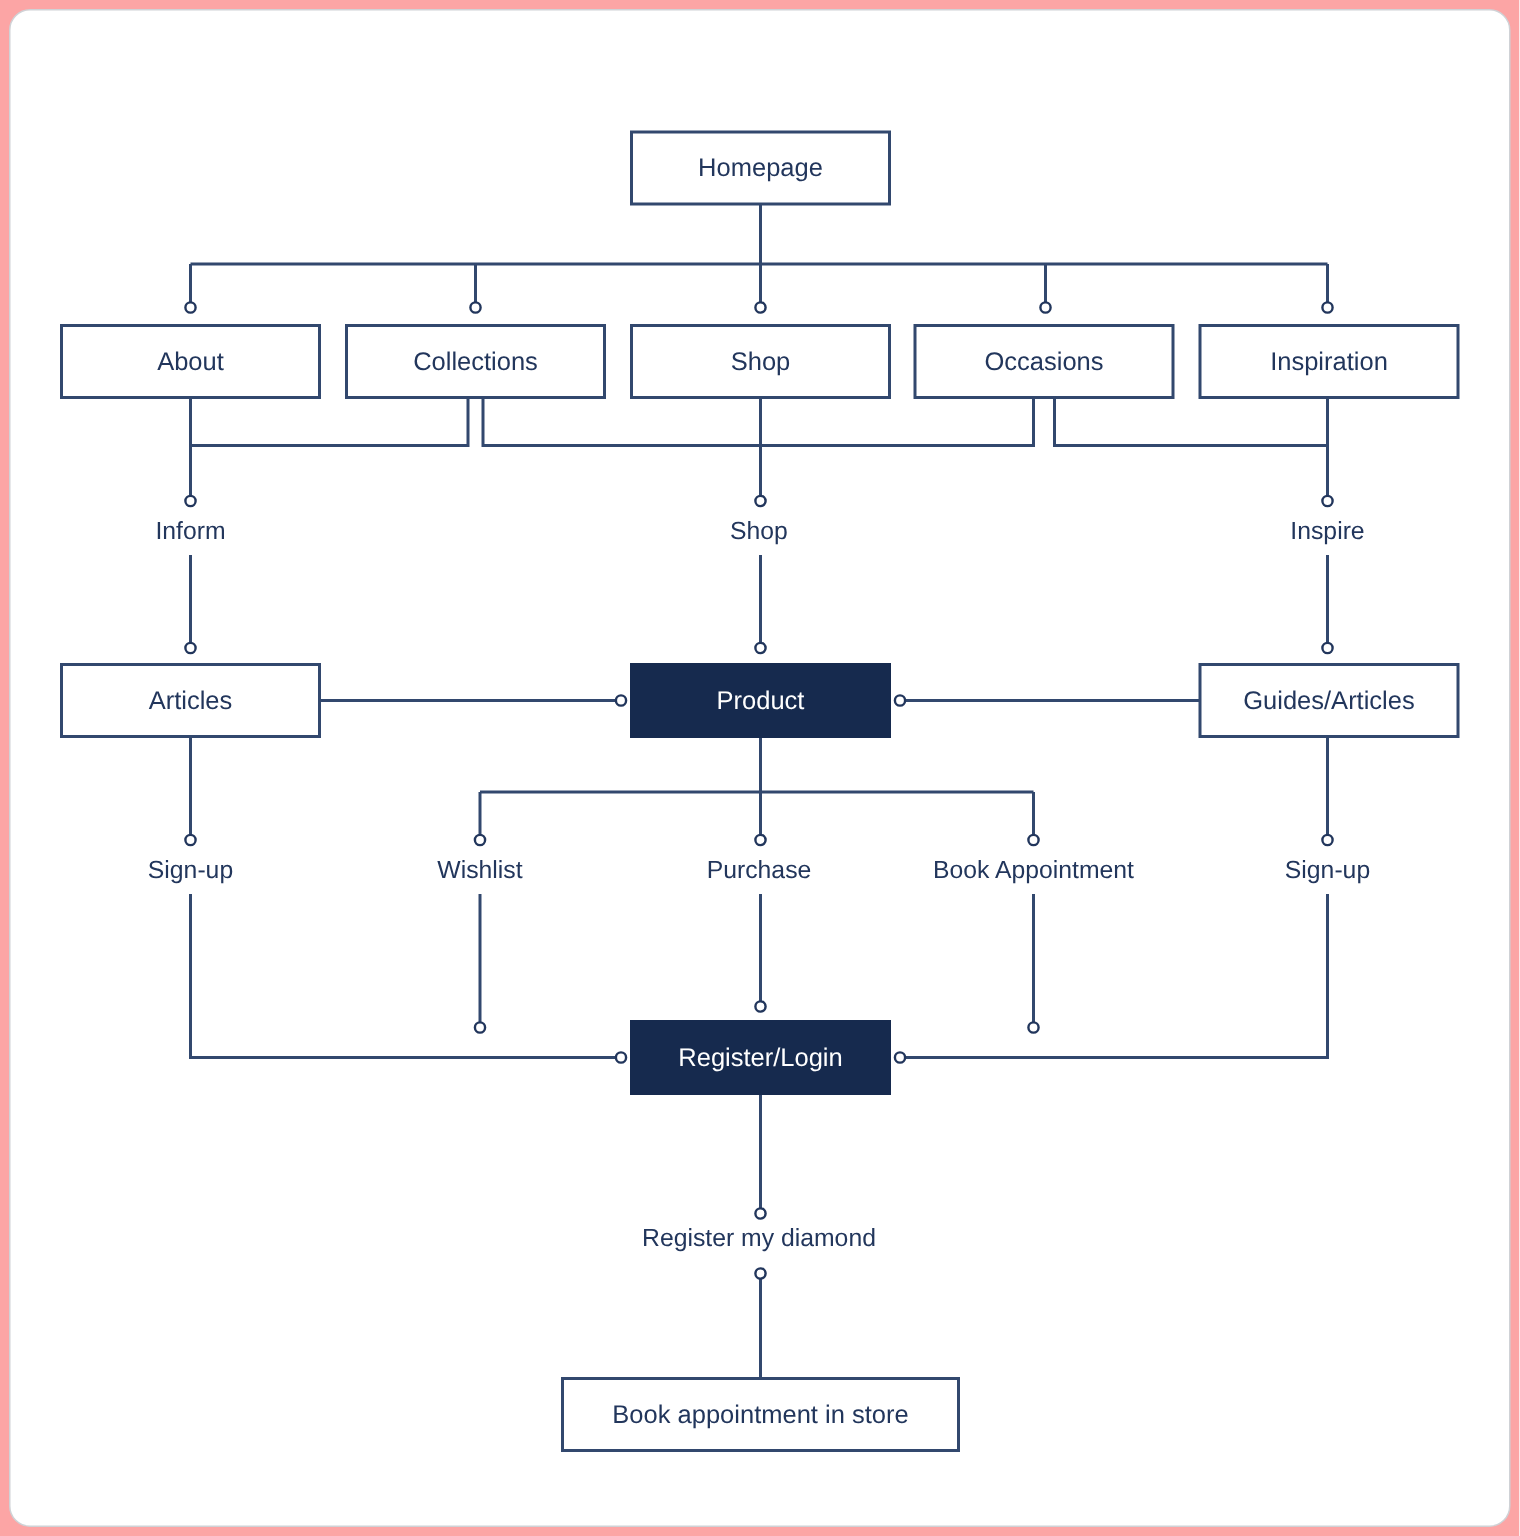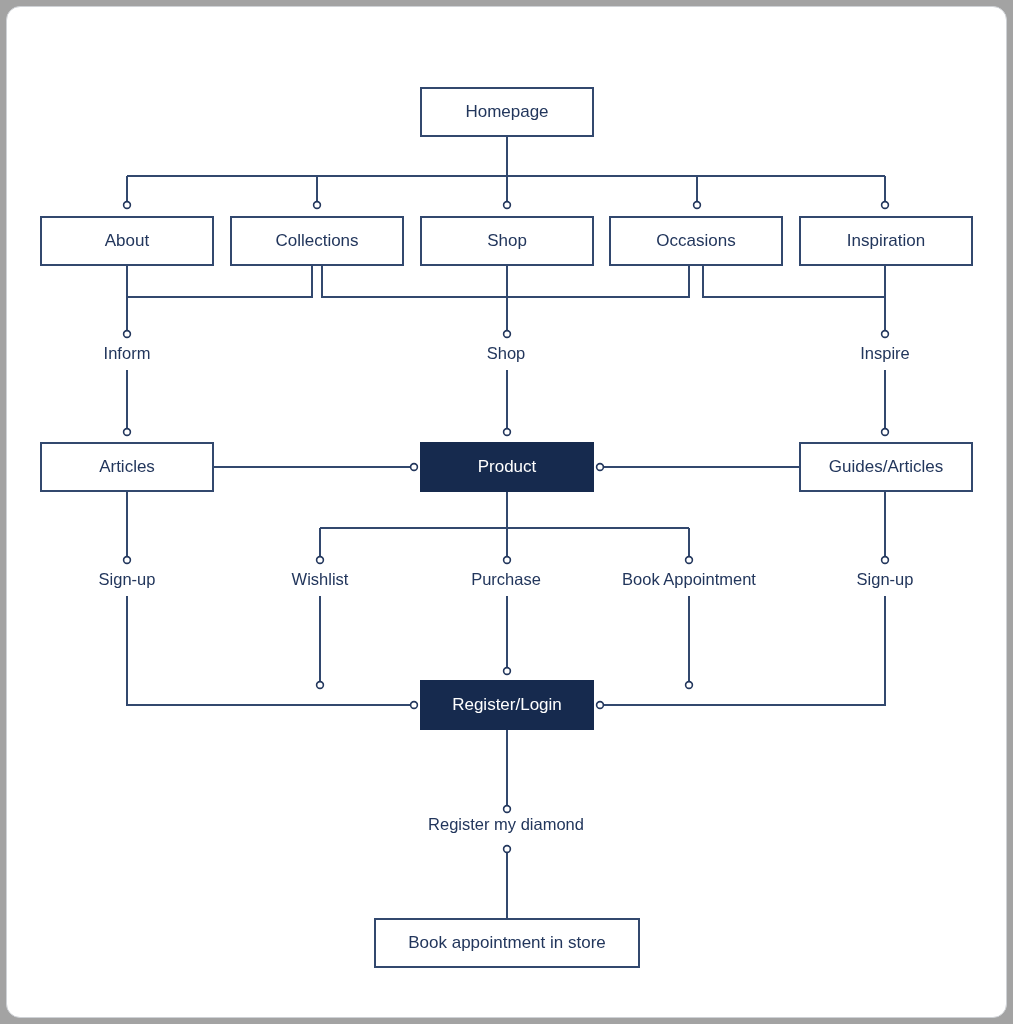--- a/index.html
+++ b/index.html
@@ -10,21 +10,21 @@
   body {
     width: 1013px;
     height: 1024px;
     font-family: "Liberation Sans", sans-serif;
   }
   #canvas {
     position: relative;
     width: 1013px;
     height: 1024px;
     box-sizing: border-box;
-    background: #a3a3a3;
+    background: #fca5a5;
   }
   .frame {
     position: absolute;
     left: 6px;
     top: 6px;
     width: 1001px;
     height: 1012px;
     box-sizing: border-box;
     border: 1px solid #cfd2d6;
     border-radius: 14px;

